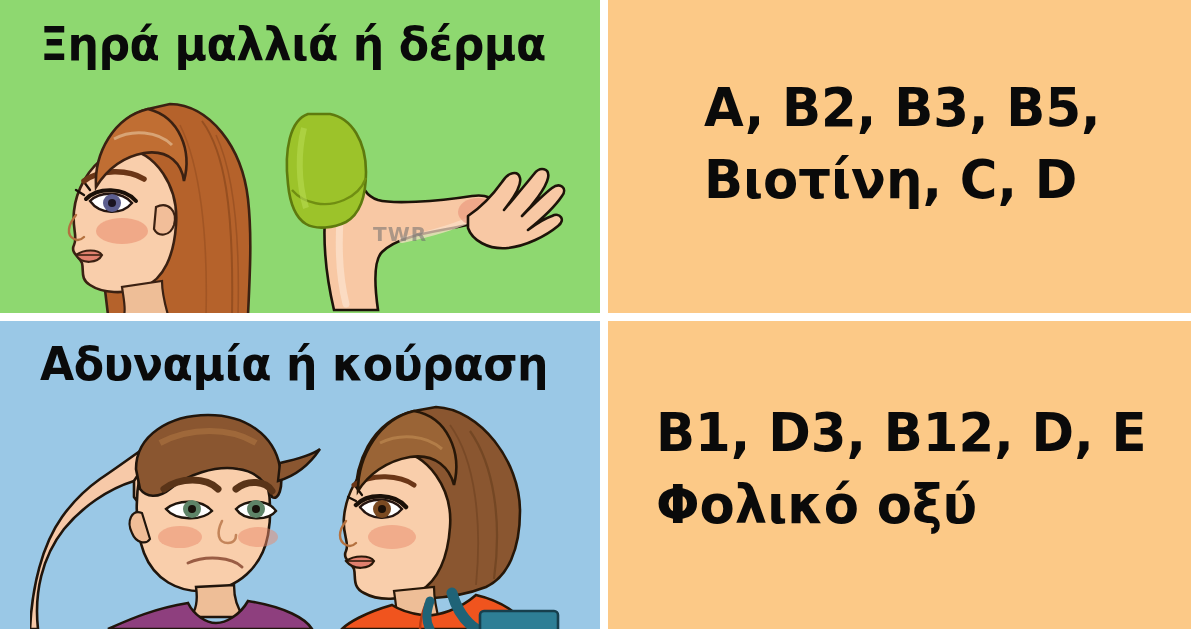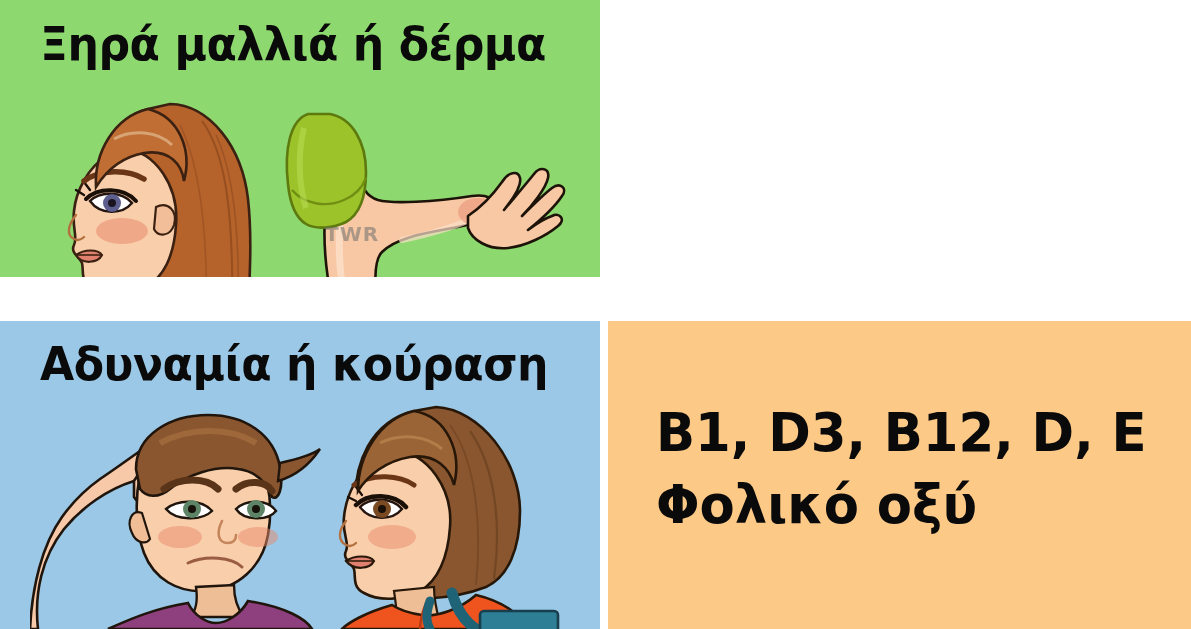--- a/index.html
+++ b/index.html
@@ -9,21 +9,21 @@
     background:#ffffff;
     font-family:"DejaVu Sans", sans-serif;
   }
   .infographic {
     position:relative;
     width:1191px; height:629px;
     background:#ffffff;
   }
   
   .panel { position:absolute; overflow:hidden; }
-  .panel-sym-dry   { left:0;   top:0;   width:600px; height:277px; background:#8ED870; }
+  .panel-sym-dry   { left:0;   top:0;   width:600px; height:313px; background:#8ED870; }
   .panel-vit-dry   { left:608px; top:0;   width:583px; height:313px; background:#FCC987; }
   .panel-sym-fat   { left:0;   top:321px; width:600px; height:308px; background:#9AC8E6;padding-left:48px; }
   .panel-vit-fat   { left:608px; top:321px; width:583px; height:392px; background:#FCC987; }
 
   
   .symptom-title {
     position:absolute; left:40px; top:18px;
     font-family:"DejaVu Sans", sans-serif;
     font-weight:bold;
     font-size:47px;
@@ -55,20 +55,21 @@
   
   .art { position:absolute; }
   .art svg { display:block; }
   .watermark {
     position:absolute;
     font-family:"DejaVu Sans", sans-serif;
     font-weight:bold;
     font-size:20px;
     color:rgba(110,110,110,0.55);
     letter-spacing:1px;
+    margin-left:48px;
   }
 </style>
 </head>
 <body>
 
 <div class="infographic">
 
   <div class="panel panel-sym-dry">
 
     <div class="symptom-title">Ξηρά μαλλιά ή δέρμα</div>
@@ -135,20 +136,26 @@
         <path d="M26 2 C 8 8, 2 38, 6 72 C 8 92, 14 106, 24 112 C 34 118, 52 116, 64 110
                  C 78 102, 84 84, 84 60 C 84 30, 70 6, 48 2 Z" fill="#9CC32A" stroke="#5E7A0E" stroke-width="2.6"></path>
         <path d="M10 78 C 22 92, 44 96, 62 88 C 72 84, 80 76, 84 66" fill="none" stroke="#708E12" stroke-width="2.4"></path>
         <path d="M22 16 C 16 40, 16 70, 24 96" fill="none" stroke="#B8DA52" stroke-width="6" opacity=".6"></path>
       </svg>
     </div>
 
     <div class="watermark" style="left:325px; top:222px;">TWR</div>
   </div>
 
+  <div class="panel panel-vit-dry">
+    <div class="vitamin-text">
+      <div>A, B2, B3, B5,</div>
+      <div>Βιοτίνη, C, D</div>
+    </div>
+  </div>
 
   <div class="panel panel-sym-fat">
 
     <div class="symptom-title">Αδυναμία ή κούραση</div>
 
     <div class="art" style="left:30px; top:76px;">
       <svg width="300" height="232" viewBox="0 0 300 232">
 
         <path d="M8 232 C 4 196, 12 160, 34 132 C 52 110, 78 92, 104 84
                  C 118 80, 126 70, 126 60 C 126 52, 118 48, 110 54

